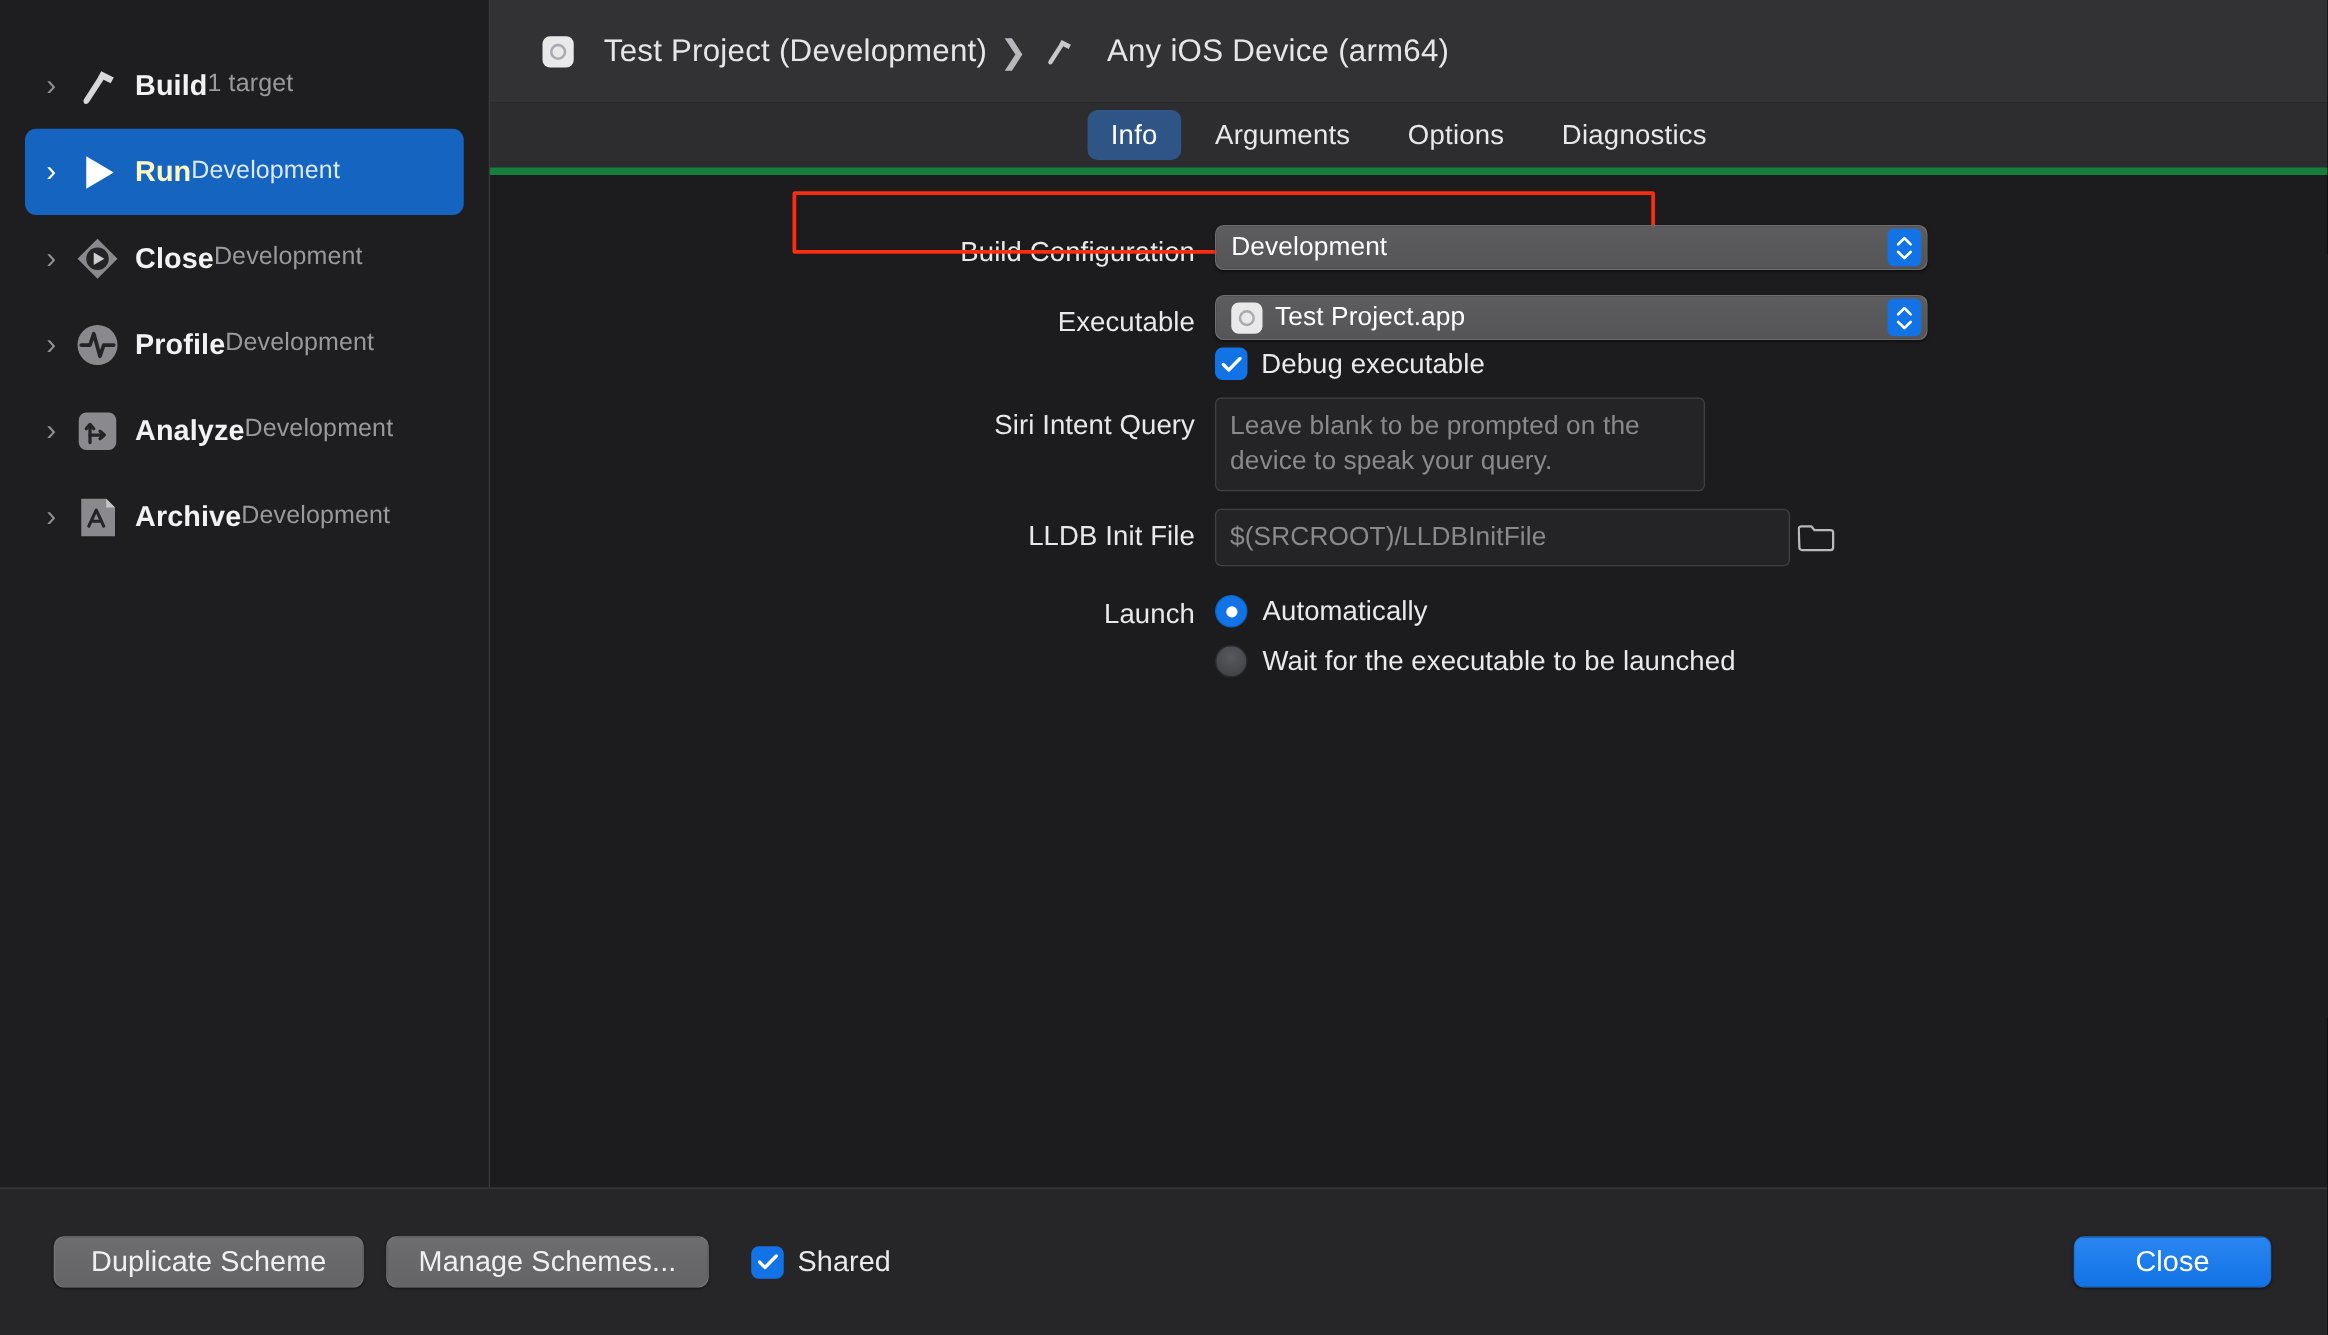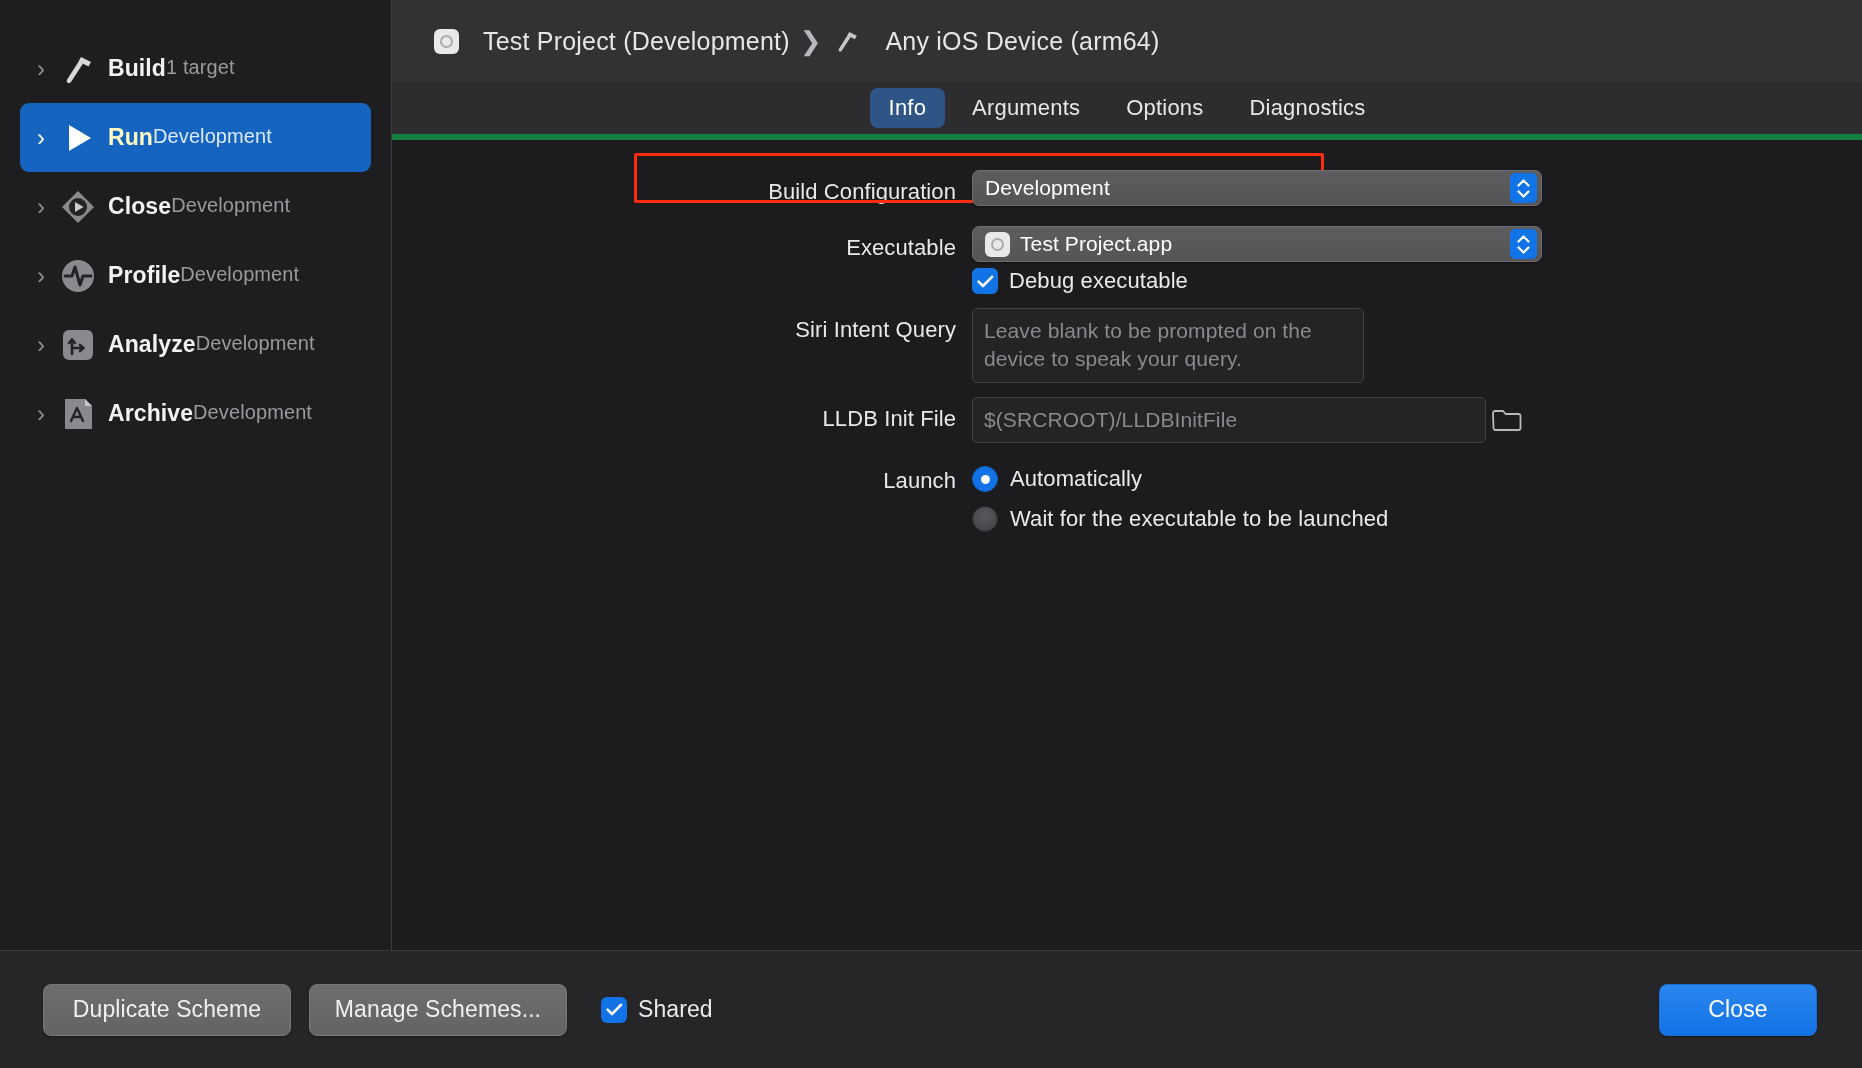--- a/index.html
+++ b/index.html
@@ -157,21 +157,21 @@
     letter-spacing: .2px;
     cursor: default;
     white-space: nowrap;
   }
   .tab.active { background: #2e5585; color: #ffffff; }
 
   
   .form-area {
     flex: 1 1 auto;
     position: relative;
-    padding-top: 30px;
+    padding-top: 40px;
     min-height: 0;
   }
 
   .row {
     display: flex;
     align-items: flex-start;
     margin-bottom: 12px;
   }
   .row-label {
     width: 580px;
@@ -221,21 +221,21 @@
     flex-direction: column;
     align-items: center;
     justify-content: center;
     gap: 3px;
     cursor: default;
   }
   .stepper svg { display: block; }
 
   
   .textfield {
-    width: 514px;
+    width: 460px;
     background: #242426;
     border: 1px solid #414144;
     border-radius: 5px;
     padding: 8px 11px;
     font-size: 21px;
     color: #8a8a8e;
     line-height: 1.35;
     letter-spacing: .1px;
   }
   .textfield.multiline { width: 392px; min-height: 69px; }
@@ -306,21 +306,21 @@
     background: #262628;
     border-top: 1px solid #3b3b3e;
     display: flex;
     align-items: center;
     padding: 0 45px 0 43px;
     gap: 18px;
   }
   .footer-spacer { flex: 1 1 auto; }
 
   .btn {
-    height: 52px;
+    height: 41px;
     border-radius: 8px;
     font-size: 23px;
     color: #f0f0f0;
     display: flex;
     align-items: center;
     justify-content: center;
     padding: 0 22px;
     letter-spacing: .1px;
     cursor: default;
     white-space: nowrap;

